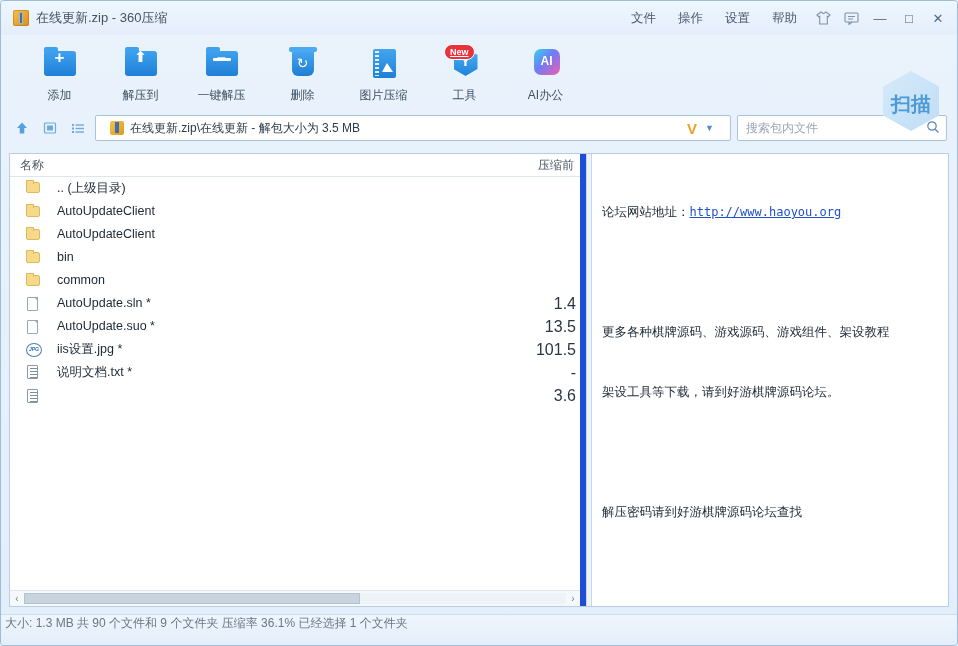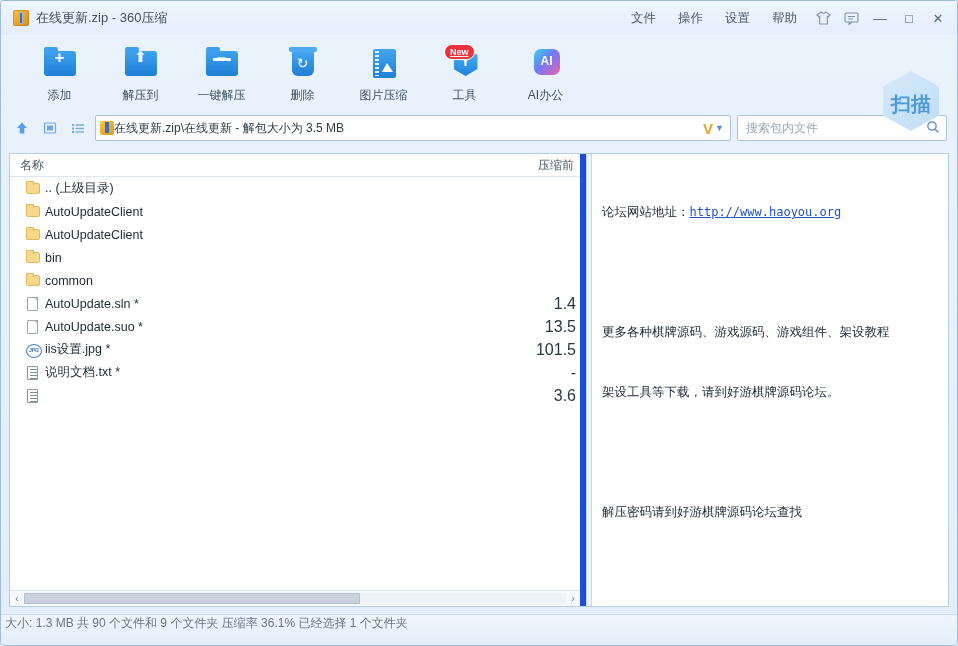--- a/index.html
+++ b/index.html
@@ -152,21 +152,21 @@
   
   .addrrow{
     height:30px;display:flex;align-items:center;padding:0 10px;gap:6px;
   }
   .navicon{
     width:22px;height:22px;display:flex;align-items:center;justify-content:center;
     color:#5b9ad8;border-radius:3px;
   }
   .addrbox{
     flex:1;height:24px;background:#fff;border:1px solid #a8c4dd;border-radius:2px;
-    display:flex;align-items:center;padding:0 4px;position:relative;
+    display:flex;align-items:center;padding:0 14px;gap:6px;position:relative;
   }
   .addr-ficon{
     width:14px;height:14px;border-radius:2px;flex:0 0 auto;position:relative;
     background:linear-gradient(135deg,#f5c34a,#e09a20);
   }
   .addr-ficon:after{
     content:"";position:absolute;left:5px;top:1px;width:4px;height:11px;background:#3f6fae;
   }
   .addr-text{font-size:12px;color:#2f3a45;white-space:nowrap;overflow:hidden;}
   .vmark{
@@ -194,21 +194,21 @@
   .colhead{
     height:22px;display:flex;align-items:center;border-bottom:1px solid #dde6ef;
     background:#fff;font-size:12px;color:#4a5764;flex:0 0 auto;
   }
   .colhead .c-name{padding-left:10px;flex:1;}
   .colhead .c-size{width:80px;text-align:right;padding-right:6px;}
   .rows{flex:1;overflow:hidden;position:relative;}
   .row{
     height:23px;display:flex;align-items:center;font-size:12.5px;color:#1d2733;
   }
-  .row .nm{flex:1;display:flex;align-items:center;gap:4px;padding-left:16px;white-space:nowrap;}
+  .row .nm{flex:1;display:flex;align-items:flex-start;gap:16px;padding-left:16px;white-space:nowrap;}
   .row .sz{width:80px;text-align:right;padding-right:4px;color:#2b3642;font-size:16px;overflow:hidden;}
   .ic{width:15px;height:16px;position:relative;flex:0 0 auto;}
   .ic-folder{
     position:absolute;left:0;top:2px;width:14px;height:11px;border-radius:1px 2px 2px 2px;
     background:#f6d98a;border:1px solid #dfb95c;box-sizing:border-box;
   }
   .ic-folder:before{
     content:"";position:absolute;left:-1px;top:-3px;width:6px;height:3px;
     background:#f6d98a;border:1px solid #dfb95c;border-bottom:0;border-radius:1px 1px 0 0;
   }

